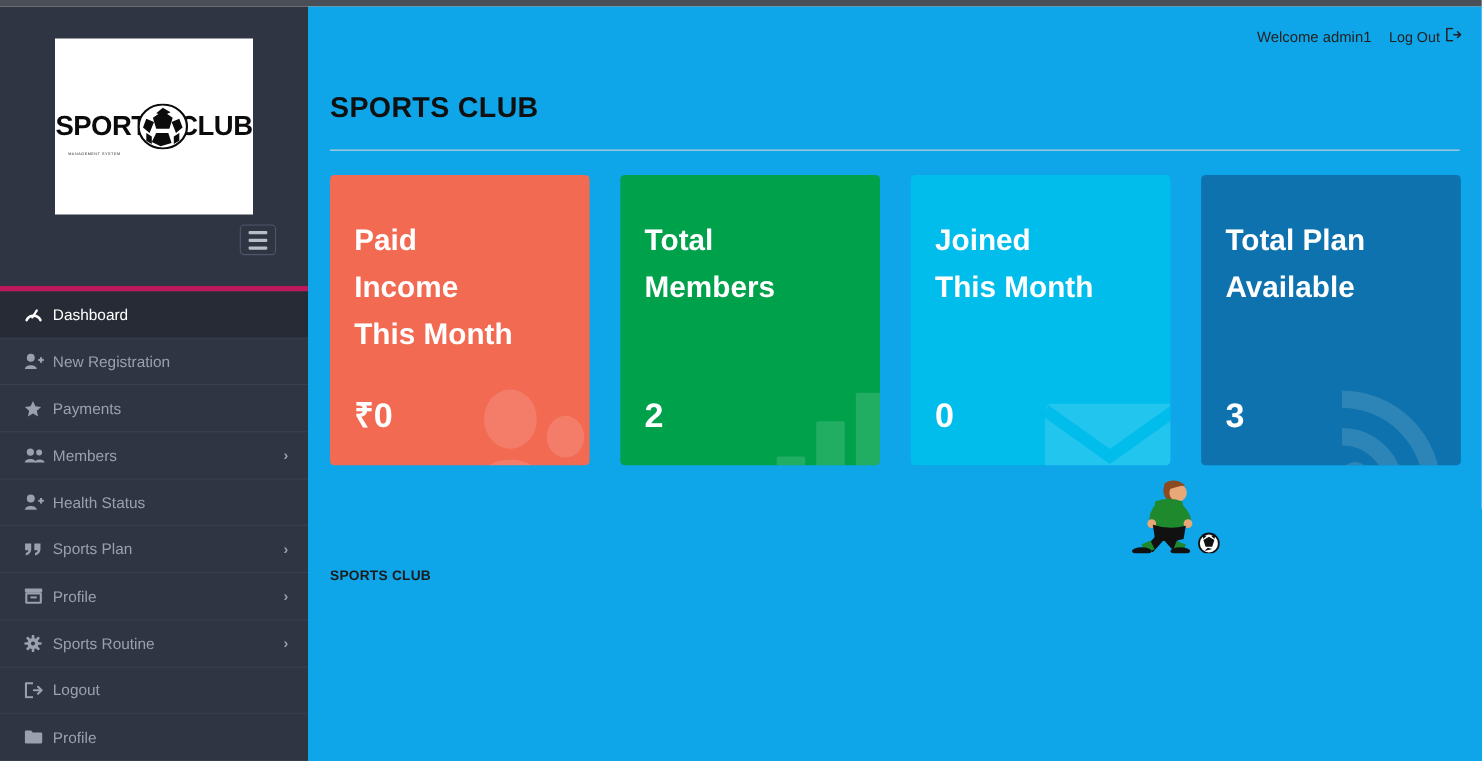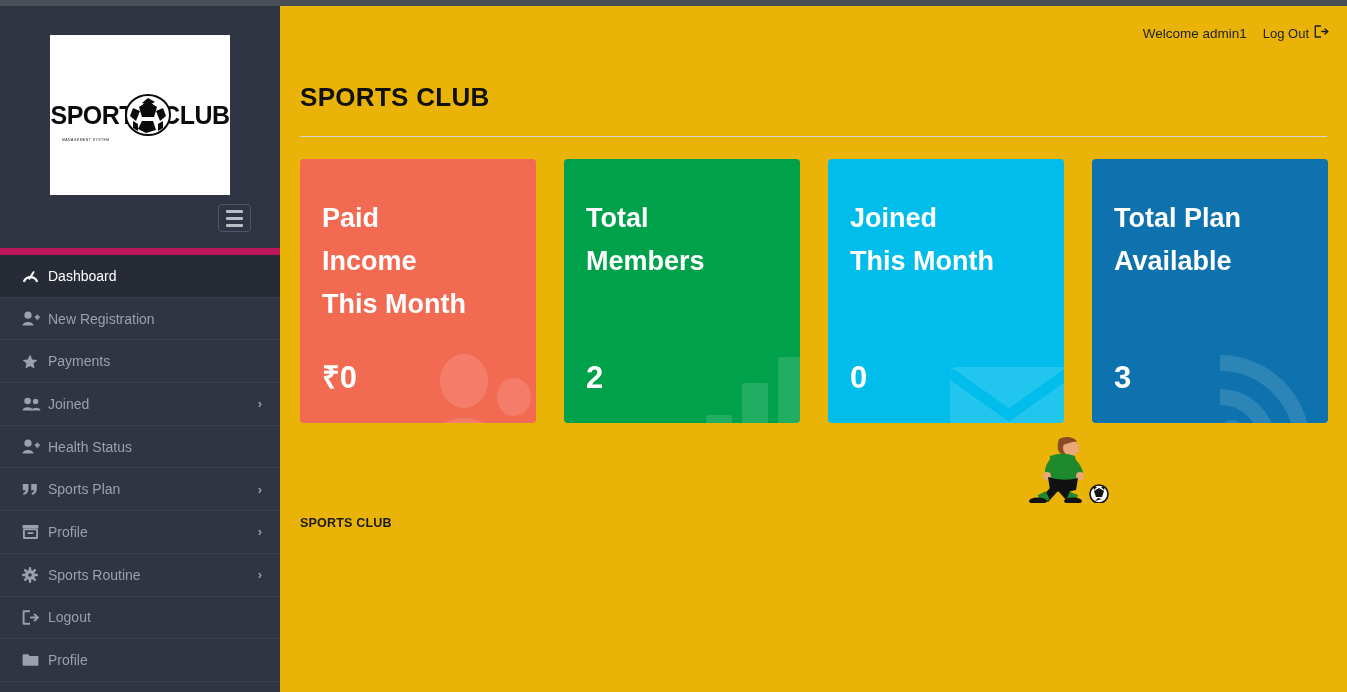--- a/index.html
+++ b/index.html
@@ -95,22 +95,22 @@
   }
   .hamburger span {
     display: block;
     width: 17px;
     height: 3px;
     background: #b9bdc7;
     border-radius: 1px;
   }
 
   .nav {
-    margin-top: 16px;
-    border-top: 7px solid #be185d;
+    margin-top: 28px;
+    border-top: 5px solid #be185d;
   }
 
   .nav-item {
     height: 42.7px;
     display: flex;
     align-items: center;
     padding: 0 18px 0 22px;
     border-bottom: 1px solid #3a4050;
     color: #9aa0ad;
     font-size: 14px;
@@ -138,21 +138,21 @@
     line-height: 1;
   }
   .nav-item.active .nav-caret { color: #ffffff; }
 
   
   .main {
     position: absolute;
     top: 6px; left: 280px;
     width: 1067px;
     height: 686px;
-    background: #eab308;
+    background: #0ea5e9;
   }
 
   .topbar {
     height: 54px;
     display: flex;
     align-items: center;
     justify-content: flex-end;
     padding-right: 18px;
     gap: 16px;
   }
@@ -321,21 +321,21 @@
 
     <div class="nav-item">
       <span class="nav-icon">
         <svg width="19" height="14" viewBox="0 0 19 14">
           <circle cx="5.6" cy="4" r="3.3" fill="#9aa0ad"></circle>
           <path d="M0.5 13.5 C0.5 9.2 10.7 9.2 10.7 13.5 Z" fill="#9aa0ad"></path>
           <circle cx="13.6" cy="4.4" r="2.7" fill="#9aa0ad"></circle>
           <path d="M9.6 13.5 C9.6 9.9 18.5 9.9 18.5 13.5 Z" fill="#9aa0ad"></path>
         </svg>
       </span>
-      <span class="nav-label">Joined</span>
+      <span class="nav-label">Members</span>
       <span class="nav-caret">›</span>
     </div>
 
     <div class="nav-item">
       <span class="nav-icon">
         <svg width="18" height="15" viewBox="0 0 18 15">
           <circle cx="6" cy="4.2" r="3.6" fill="#9aa0ad"></circle>
           <path d="M0.6 14.5 C0.6 9.8 11.4 9.8 11.4 14.5 Z" fill="#9aa0ad"></path>
           <rect x="12.8" y="5.3" width="5.0" height="1.9" fill="#9aa0ad"></rect>
           <rect x="14.35" y="3.75" width="1.9" height="5.0" fill="#9aa0ad"></rect>

